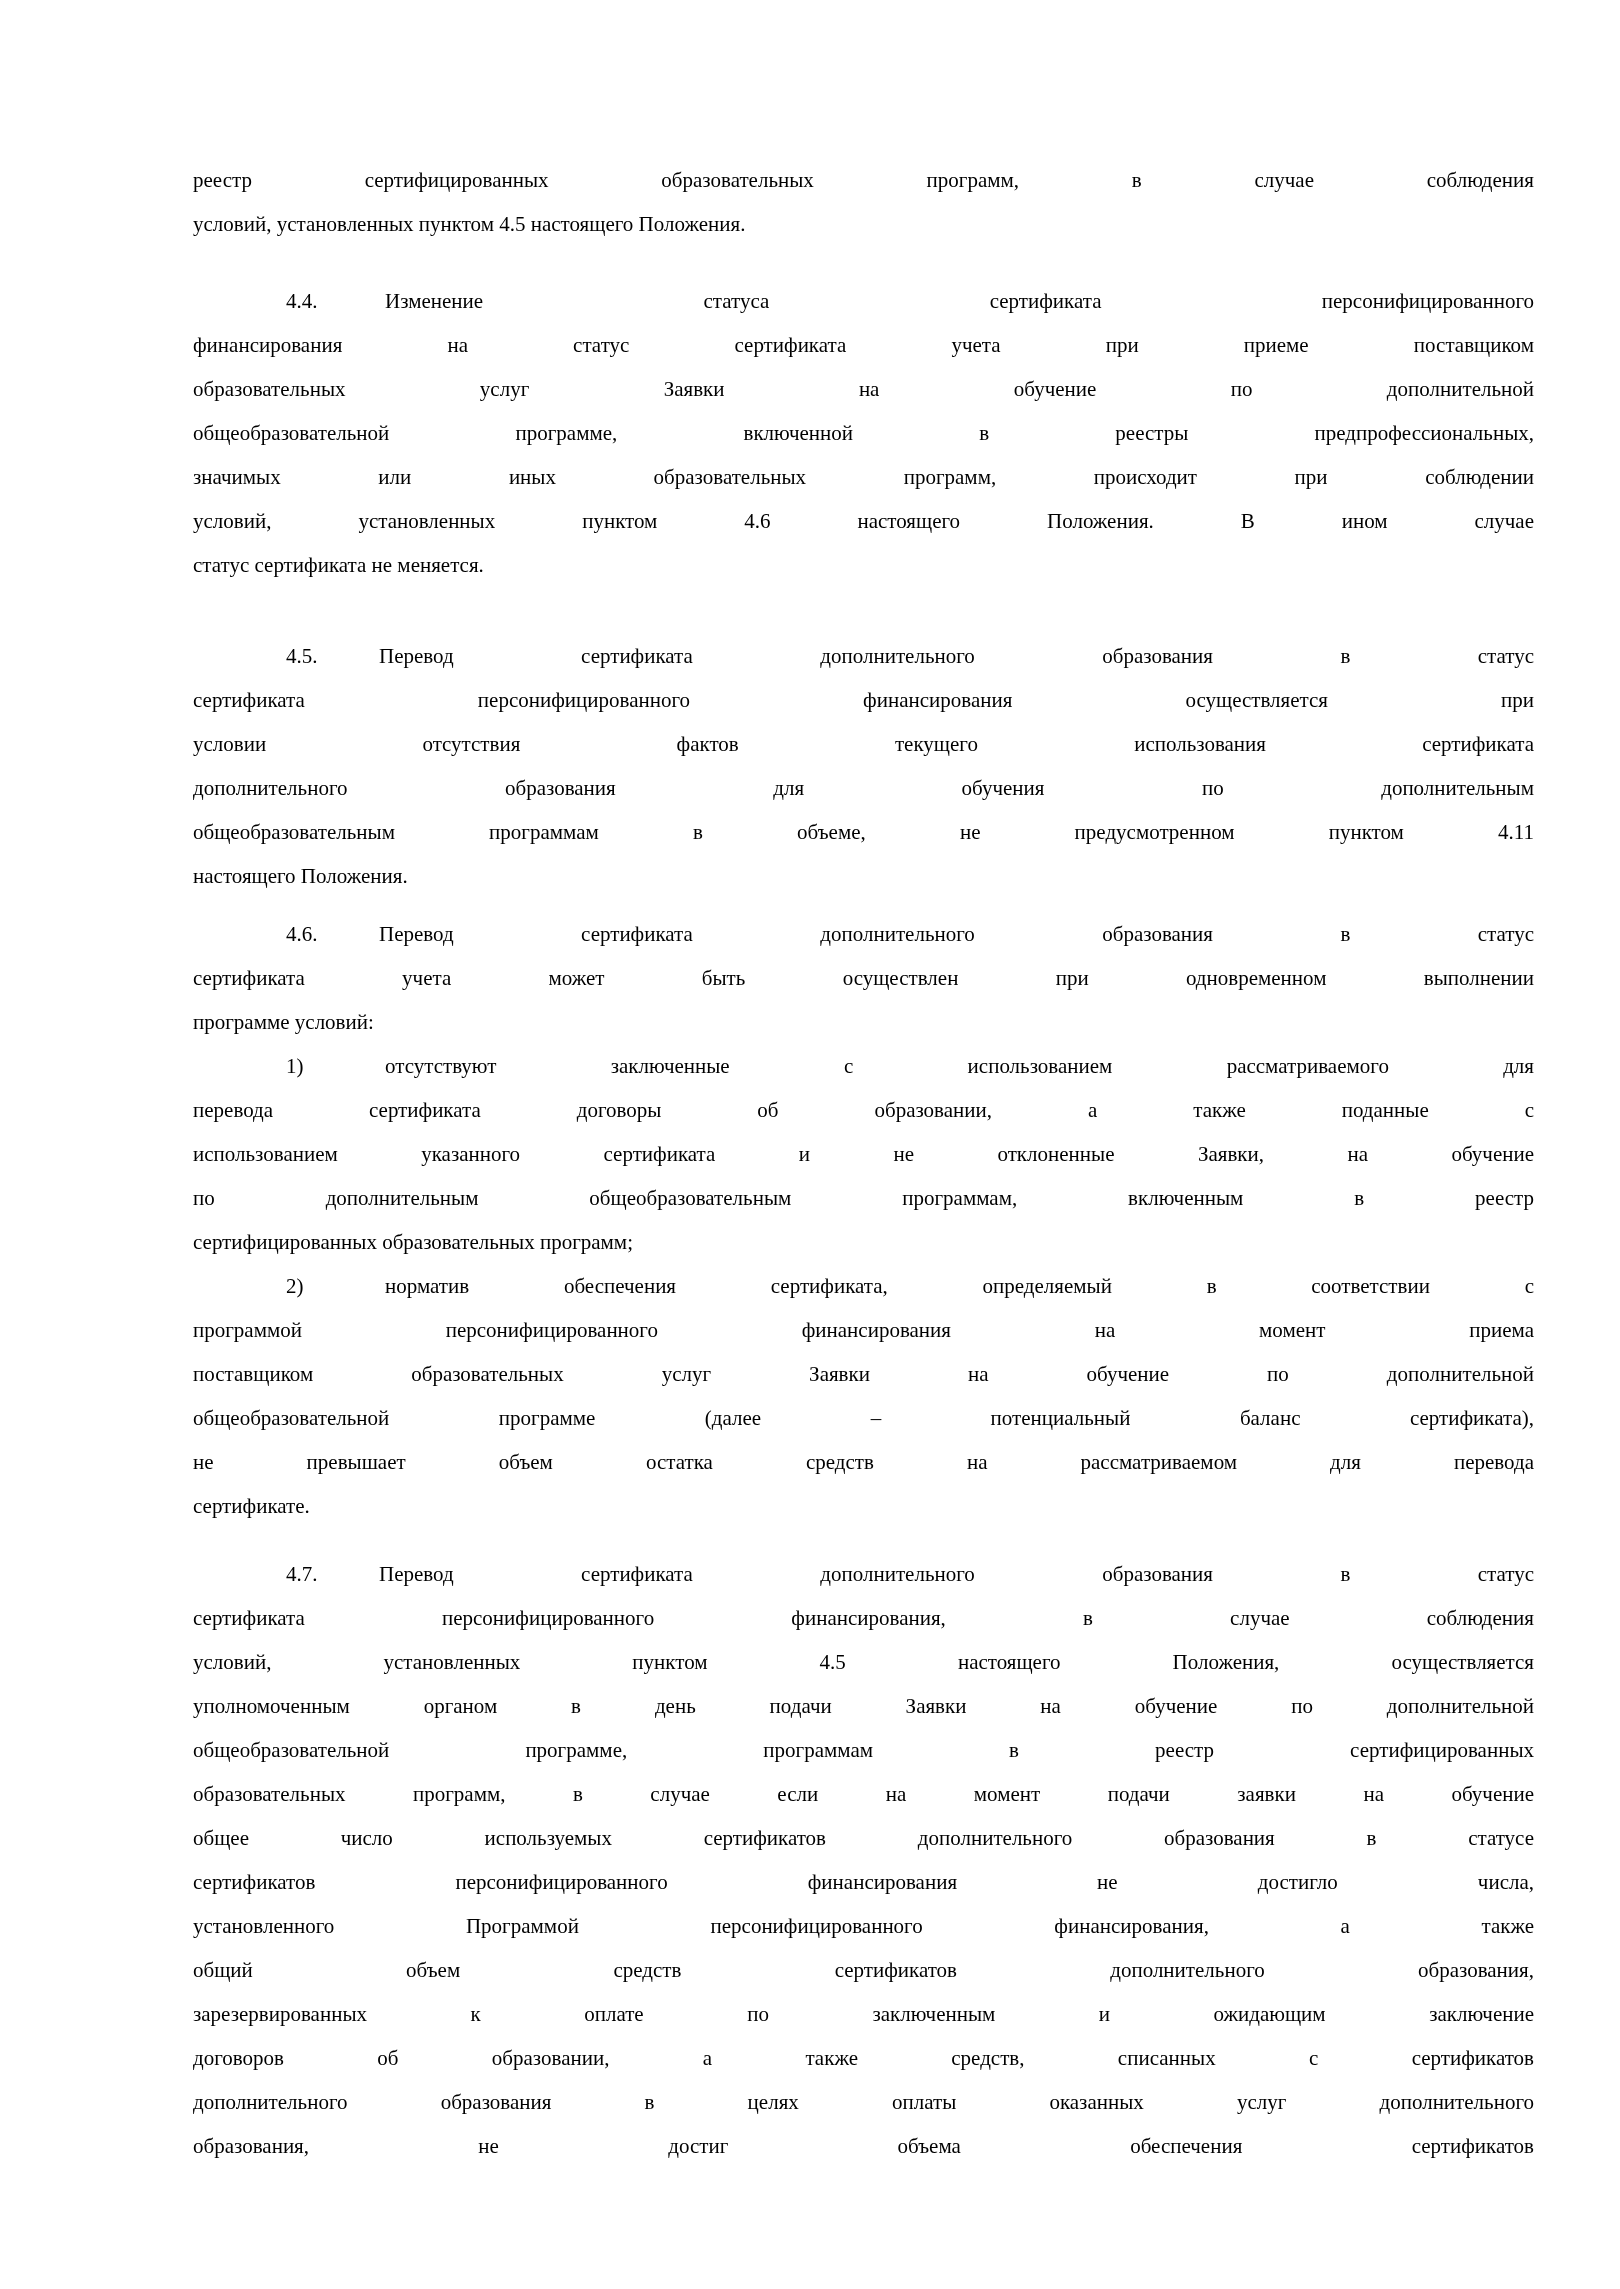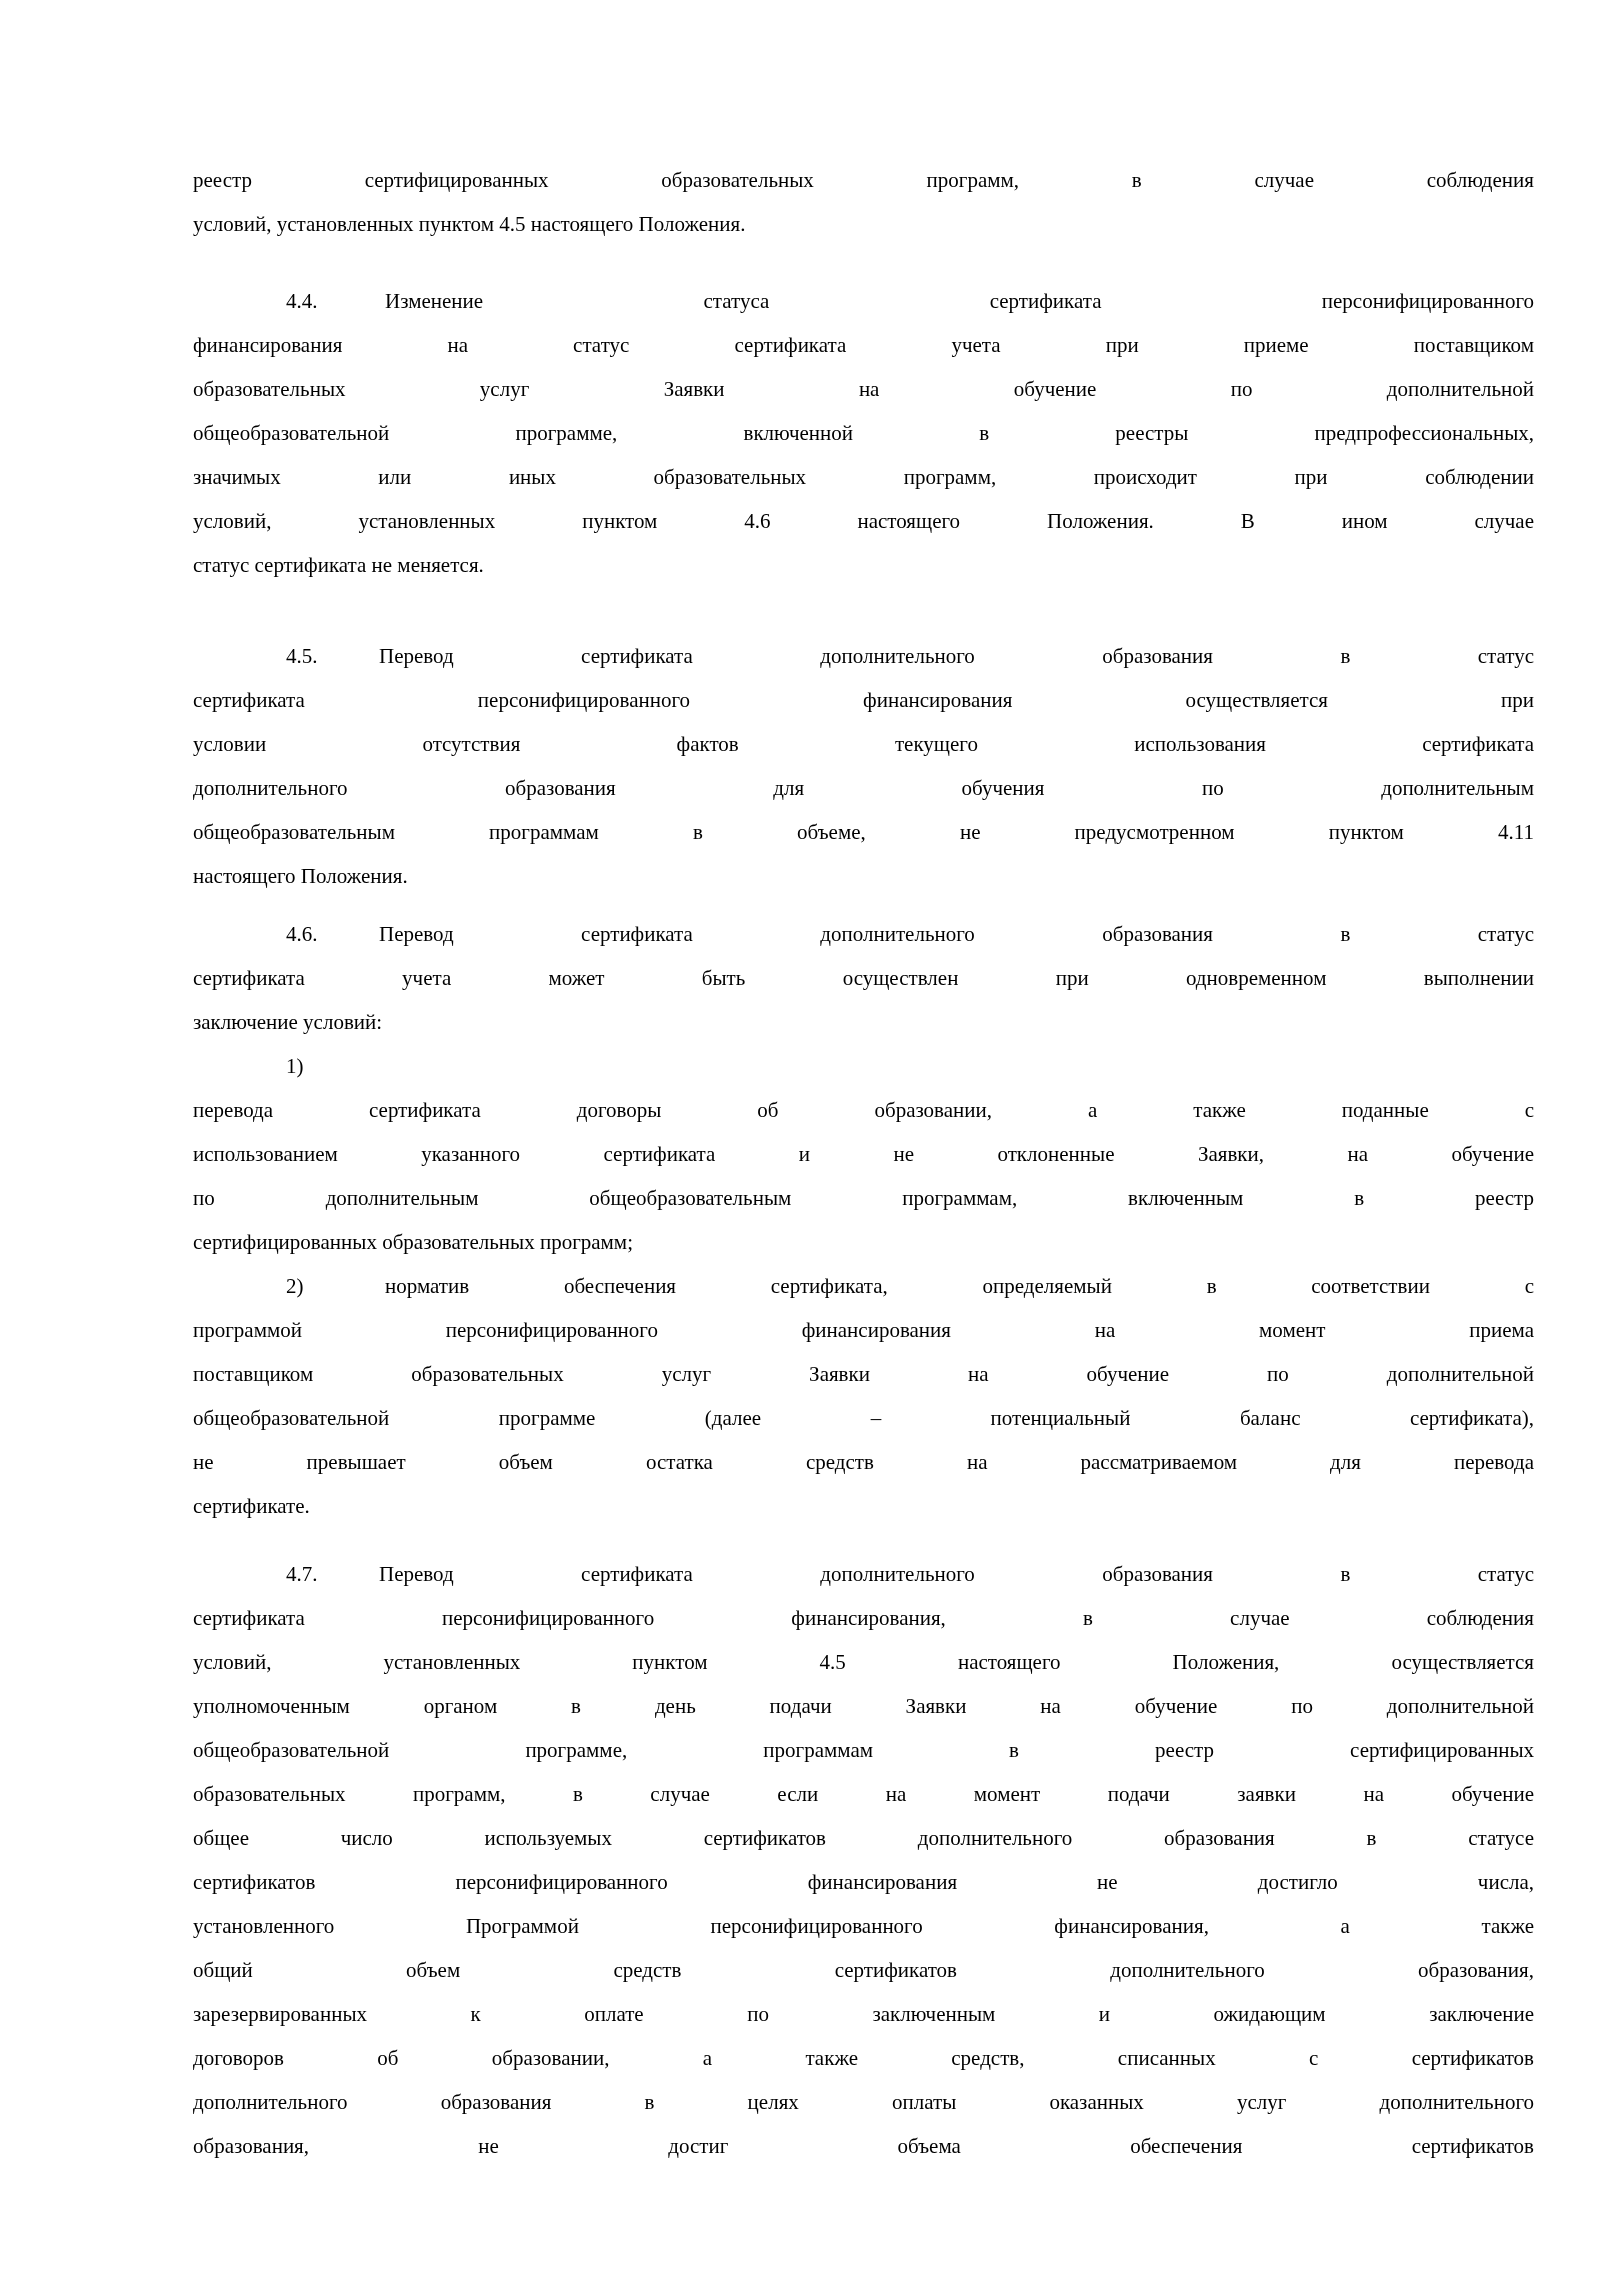--- a/index.html
+++ b/index.html
@@ -57,25 +57,26 @@
     <span class="line">общеобразовательным программам в объеме, не предусмотренном пунктом 4.11</span>
     <span class="line last">настоящего Положения.</span>
   </div>
 
   <div class="para gap-46">
     <div class="flexline">
       <span class="item-marker" style="padding-left:93px;width:93px;">4.6.</span>
       <span class="rest">Перевод сертификата дополнительного образования в статус</span>
     </div>
     <span class="line">сертификата учета может быть осуществлен при одновременном выполнении</span>
-    <span class="line last">заключение условий:</span>
+    <span class="line last">программе условий:</span>
 
     <div class="list-item">
       <div class="flexline">
         <span class="item-marker" style="padding-left:93px;width:99px;">1)</span>
+        <span class="rest">отсутствуют заключенные с использованием рассматриваемого для</span>
       </div>
       <span class="line">перевода сертификата договоры об образовании, а также поданные с</span>
       <span class="line">использованием указанного сертификата и не отклоненные Заявки, на обучение</span>
       <span class="line">по дополнительным общеобразовательным программам, включенным в реестр</span>
       <span class="line last">сертифицированных образовательных программ;</span>
     </div>
 
     <div class="list-item">
       <div class="flexline">
         <span class="item-marker" style="padding-left:93px;width:99px;">2)</span>

